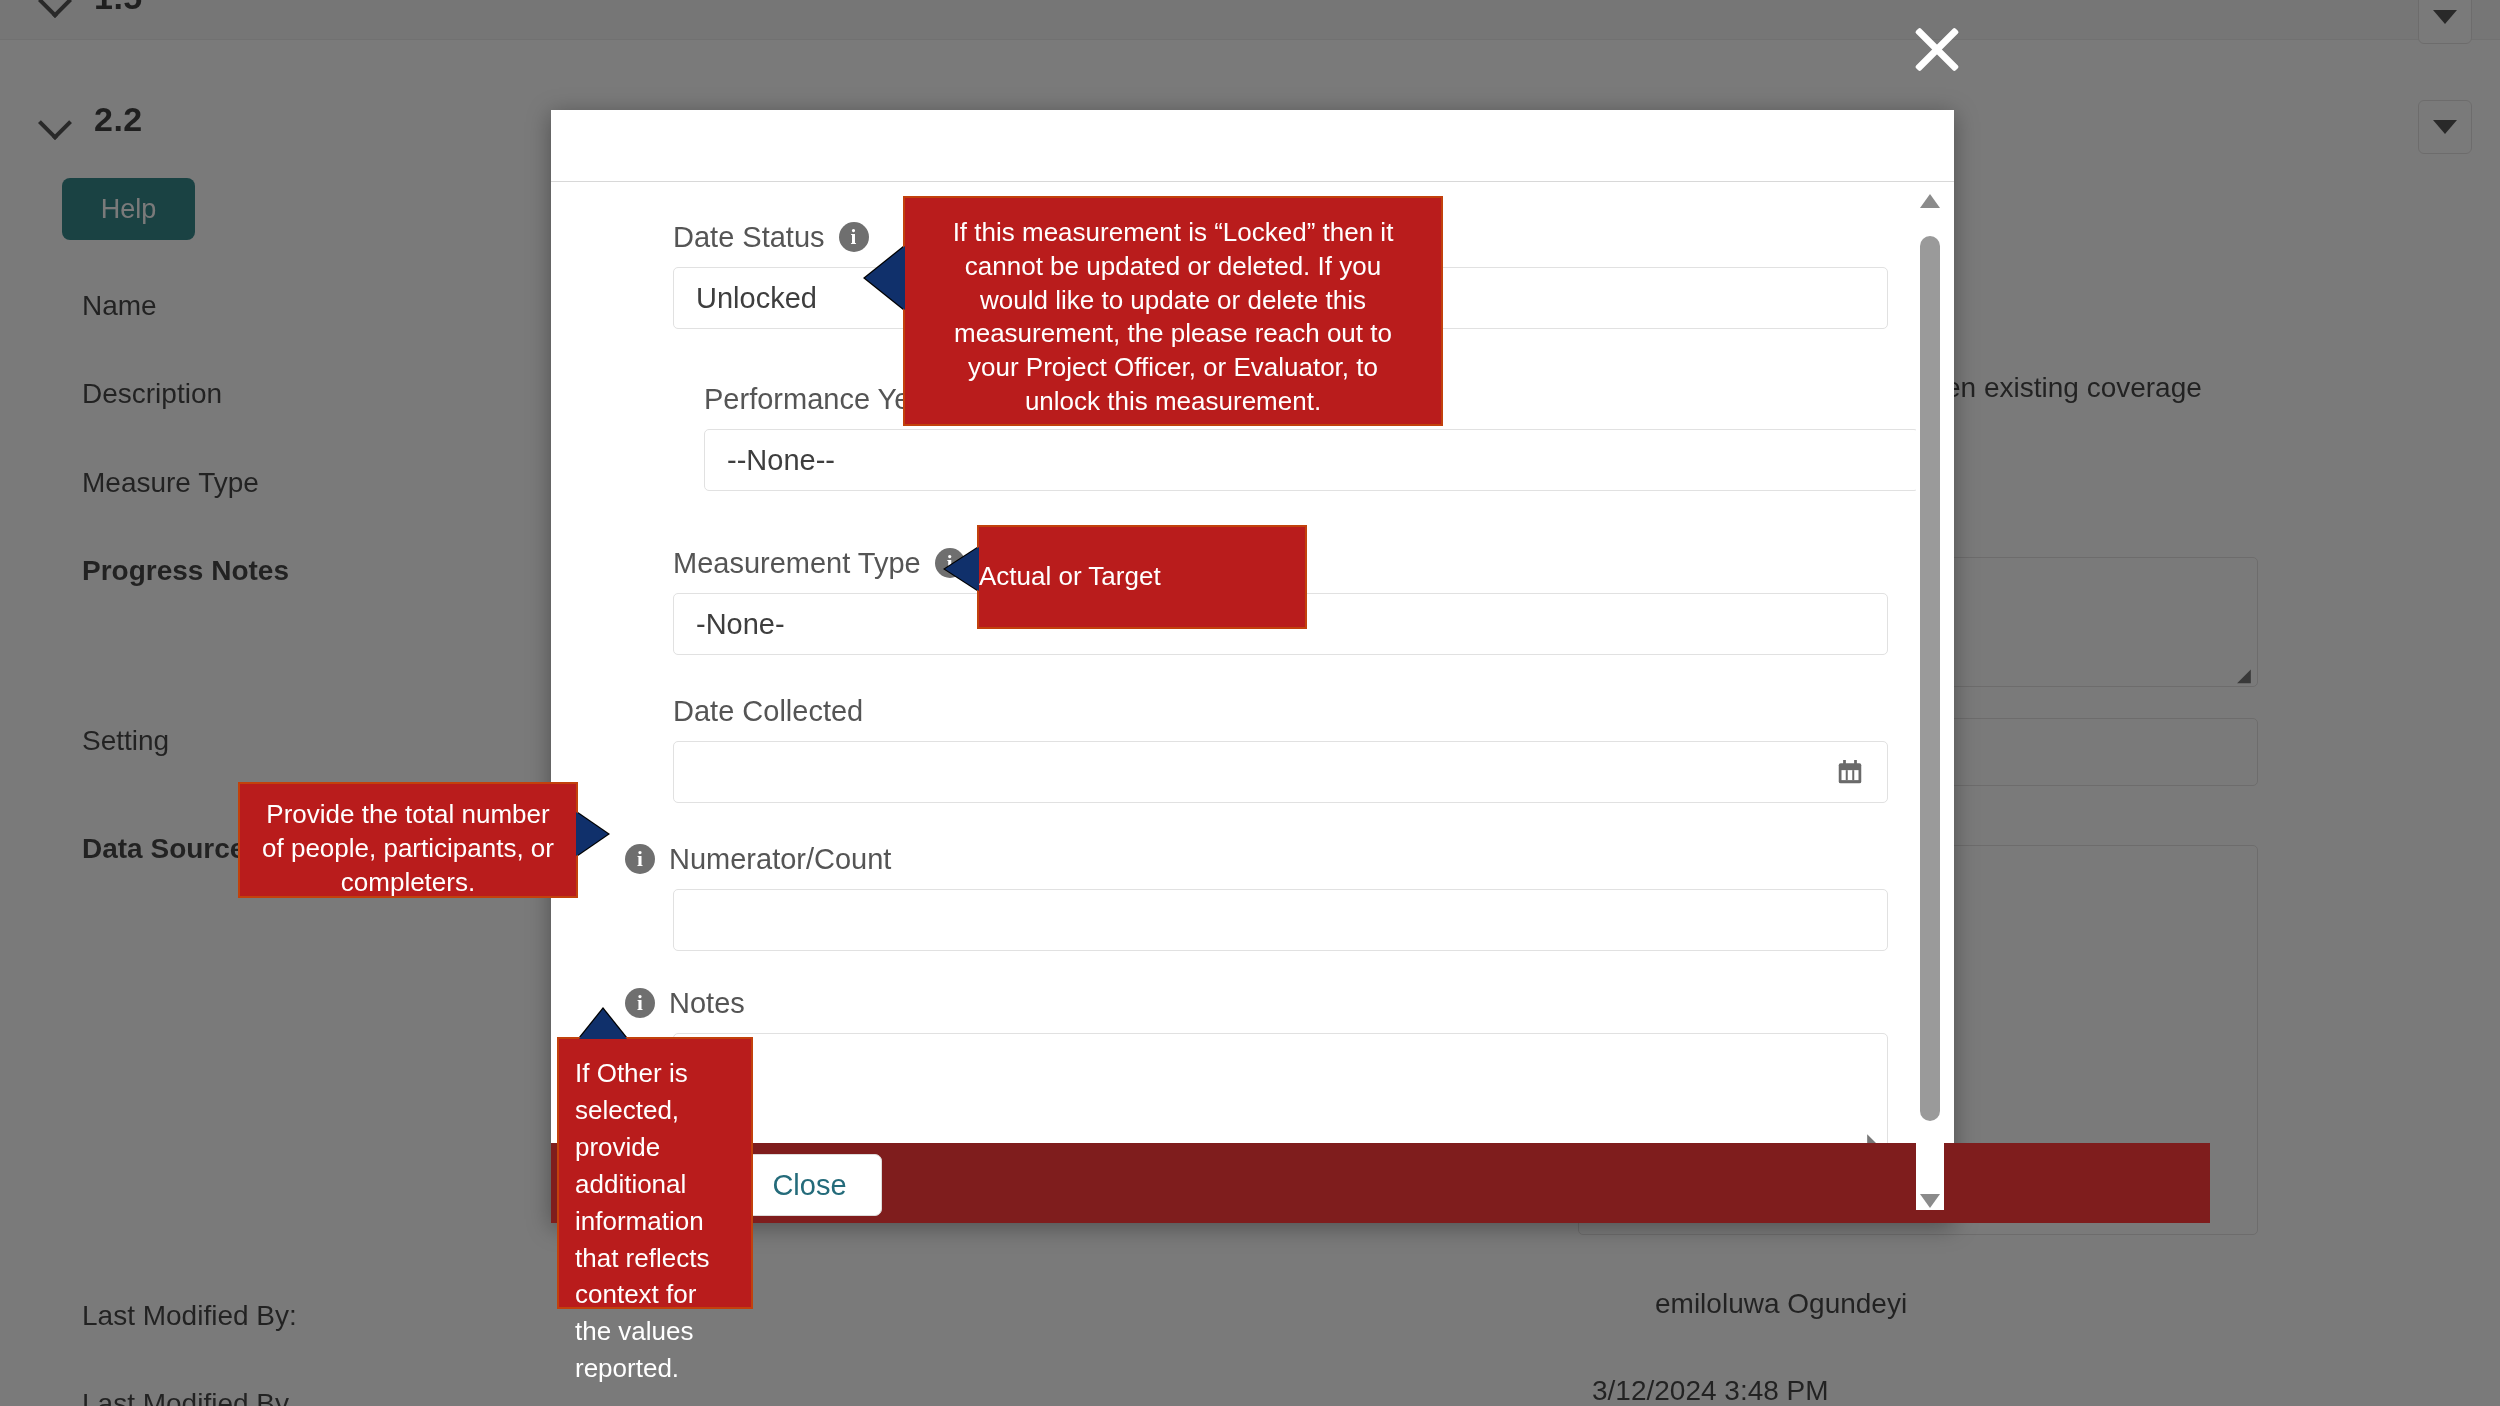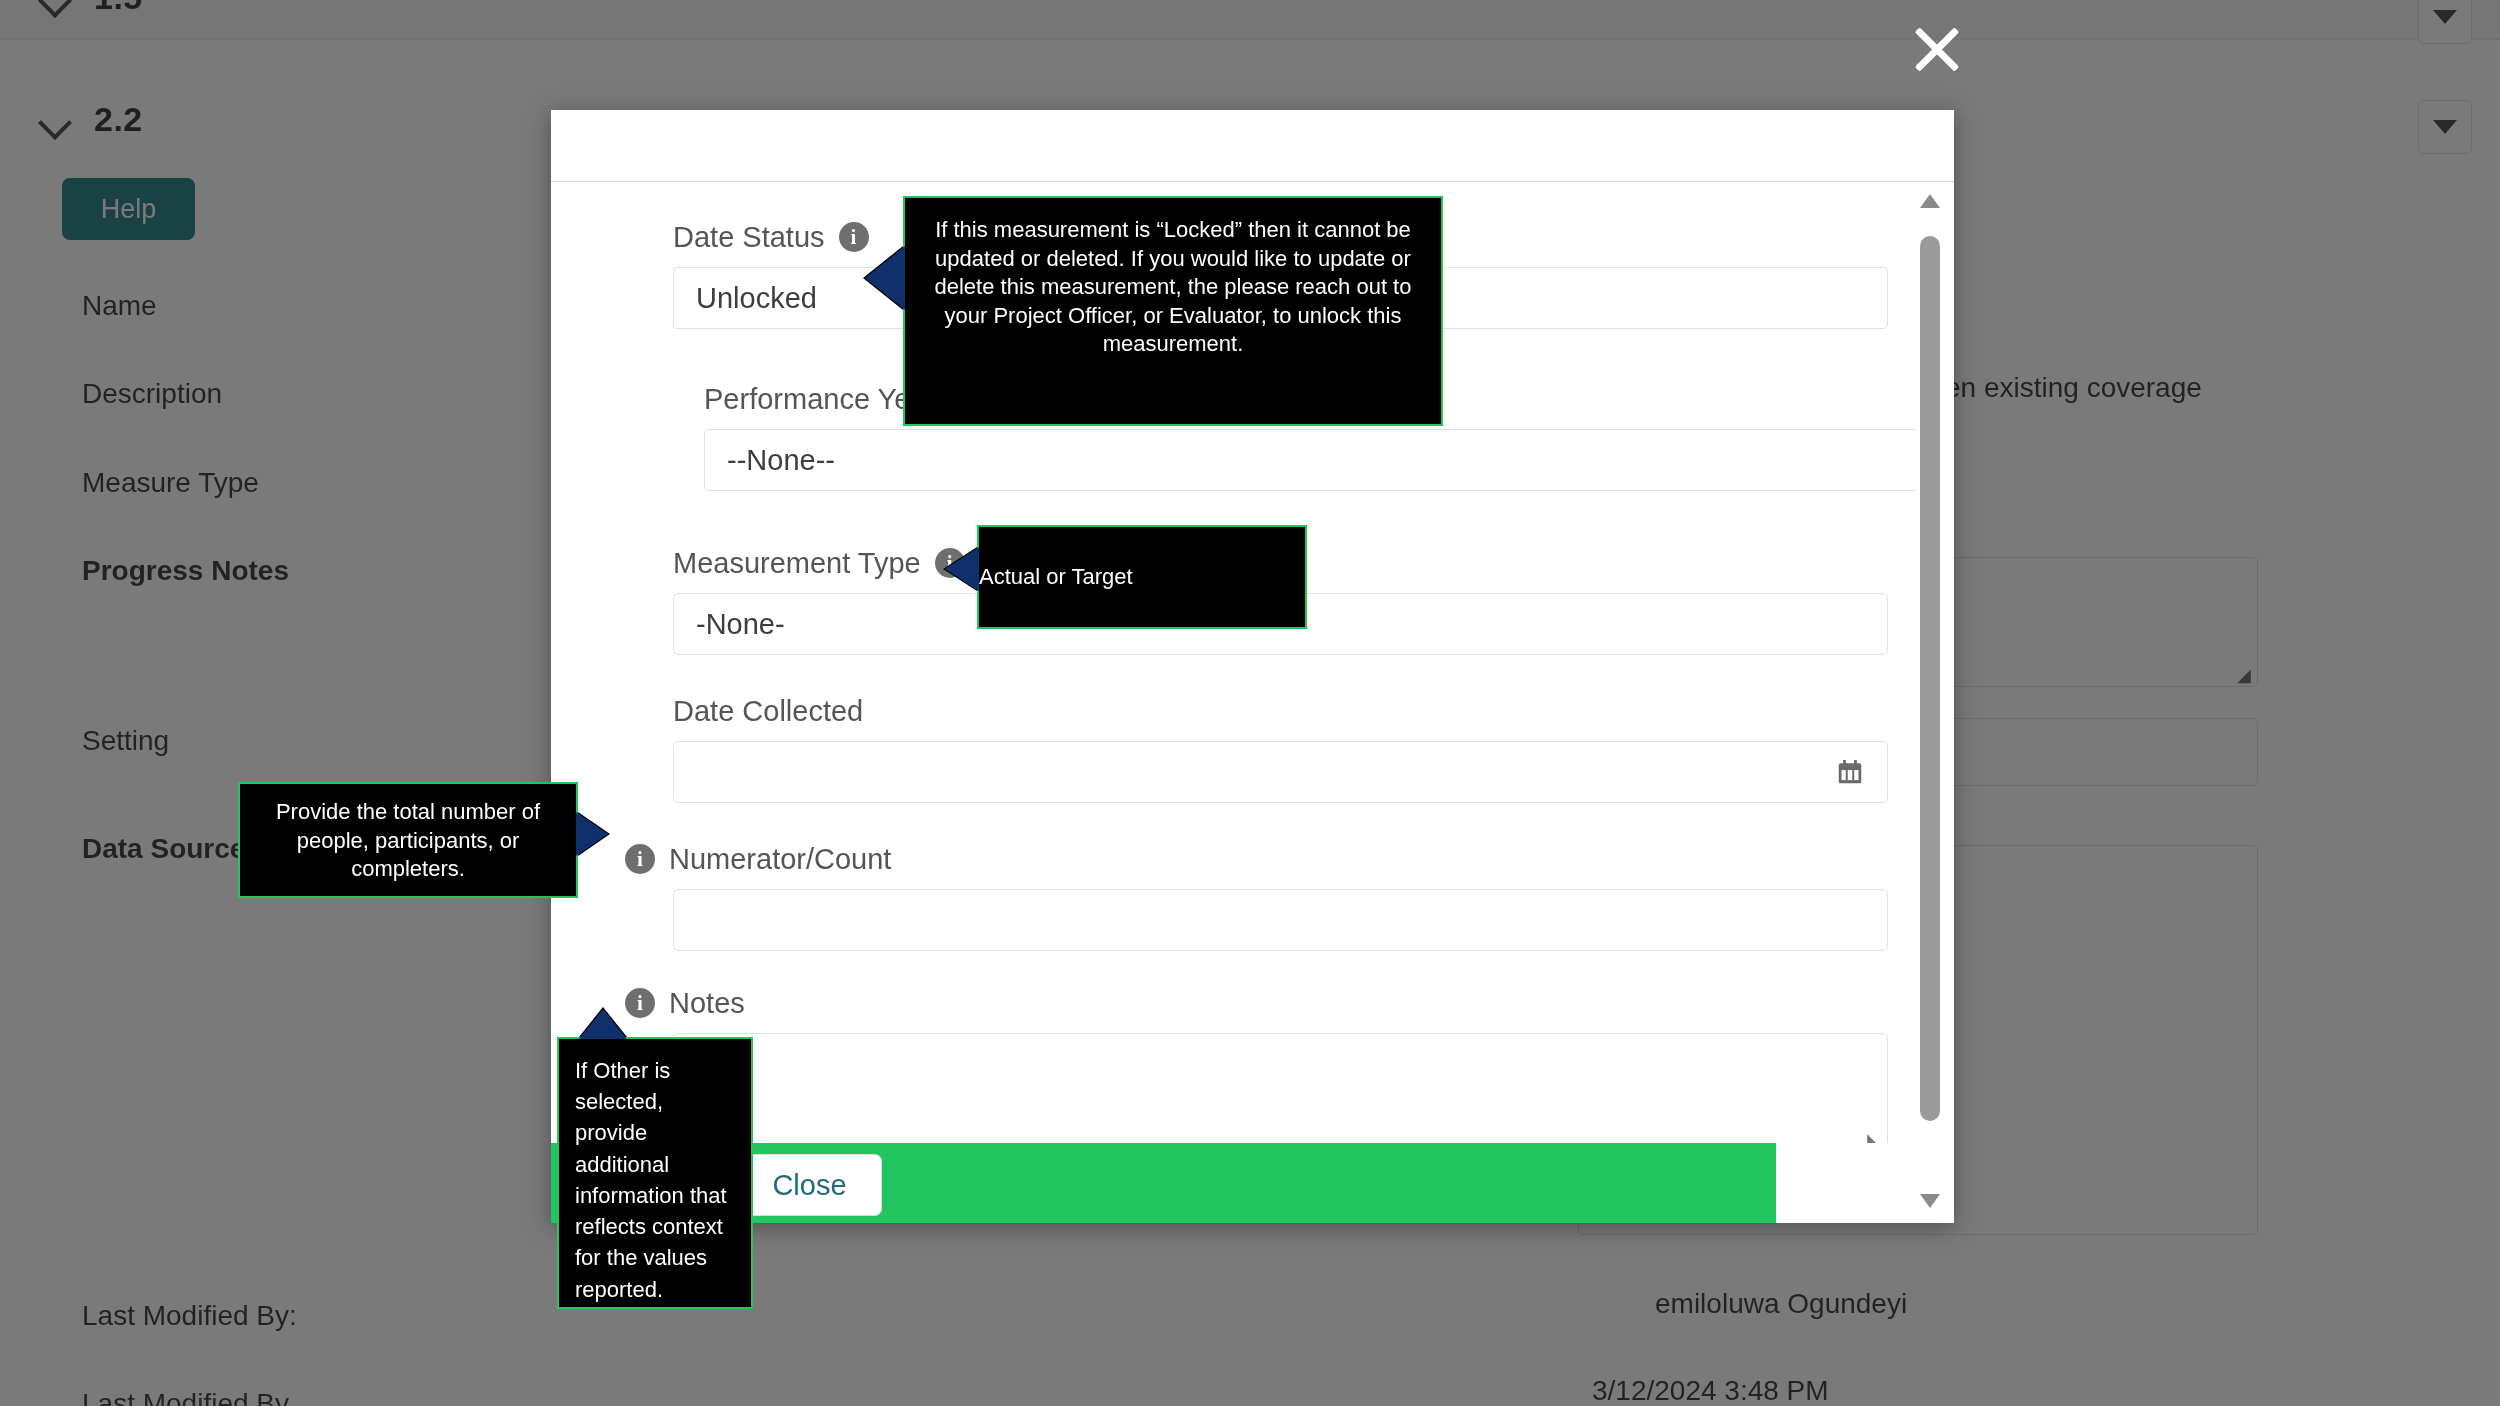--- a/index.html
+++ b/index.html
@@ -121,22 +121,22 @@
     border-bottom: 1px solid #d8d8d8;
     background: #ffffff;
   }
   #modal-body {
     position: absolute; left: 0; top: 73px;
     width: 1403px; height: 960px;
     overflow: hidden;
   }
   #modal-footer {
     position: absolute; left: 0; bottom: 0;
-    width: 1225px; height: 80px;
-    background: #22c55e;
+    width: 1659px; height: 80px;
+    background: #7f1d1d;
   }
 
   .m-field { position: absolute; left: 122px; width: 1215px; }
   .m-label {
     font-size: 29px;
     color: #555555;
     display: flex; align-items: center; gap: 14px;
     height: 40px;
     white-space: nowrap;
   }
@@ -234,25 +234,25 @@
     width: 56px; height: 7px;
     background: #ffffff;
     border-radius: 2px;
   }
   #big-x::before { transform: rotate(45deg); }
   #big-x::after  { transform: rotate(-45deg); }
 
   
   .callout {
     position: absolute;
-    background: #000000;
-    border: 2px solid #22c55e;
+    background: #b91c1c;
+    border: 2px solid #c2410c;
     color: #ffffff;
     z-index: 100;
-    font-size: 22px;
+    font-size: 26px;
     line-height: 1.30;
   }
   .callout .ctext { display: block; }
 
   
   #tip-lock {
     left: 903px; top: 196px;
     width: 540px; height: 230px;
     text-align: center;
     padding: 18px 26px 0 26px;

